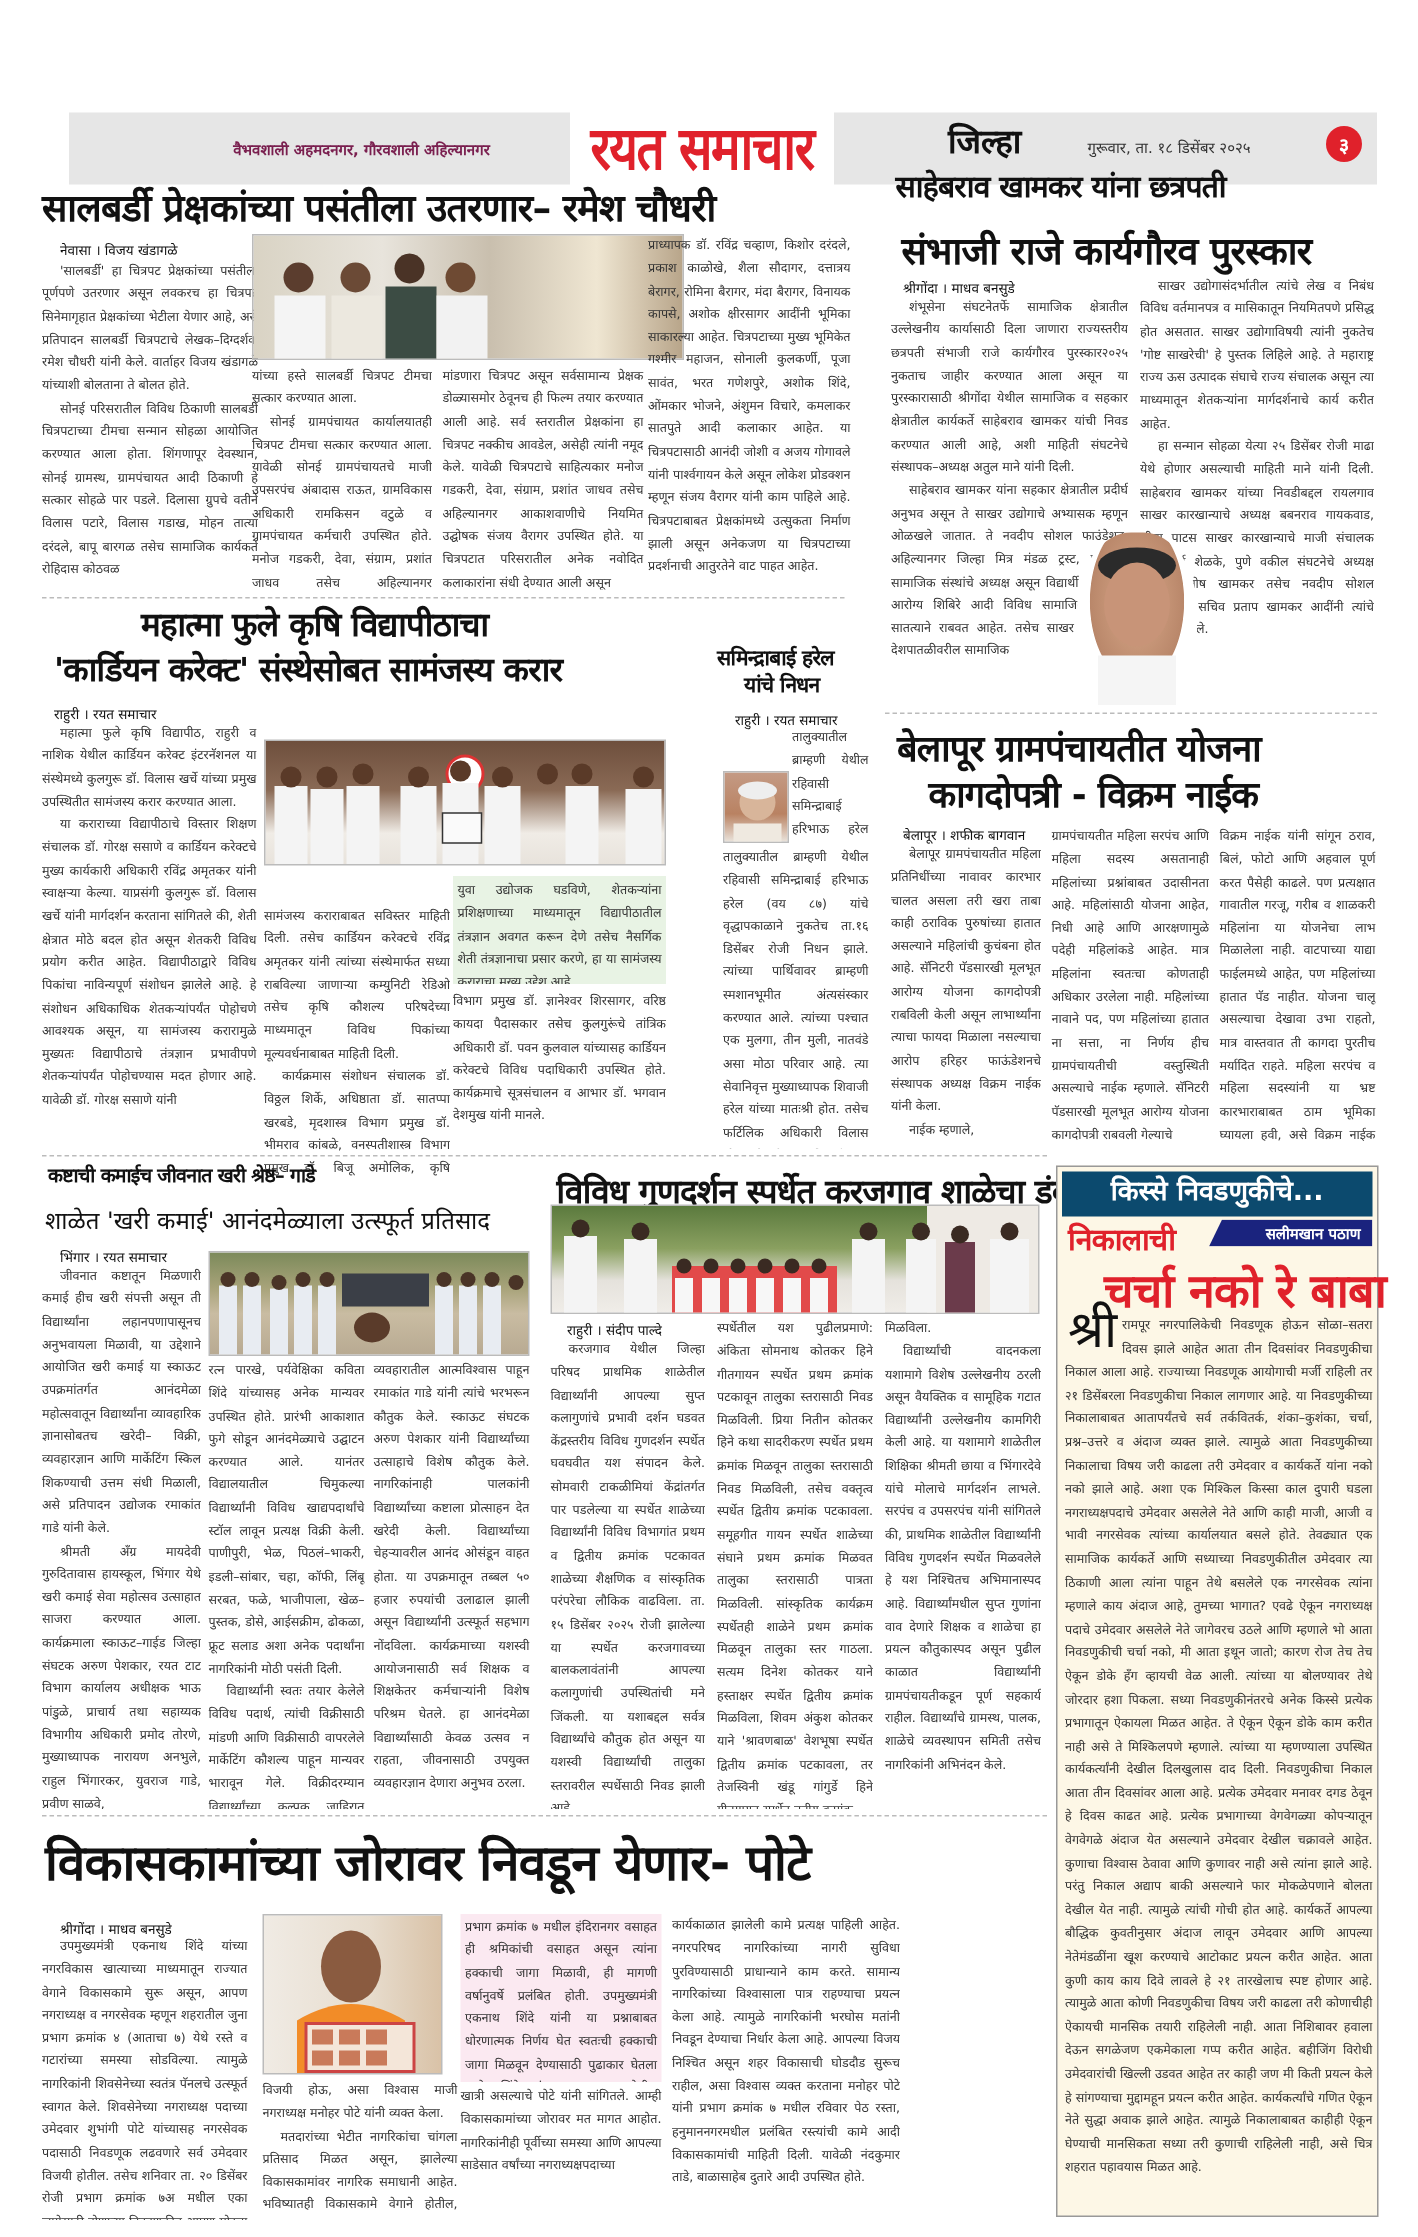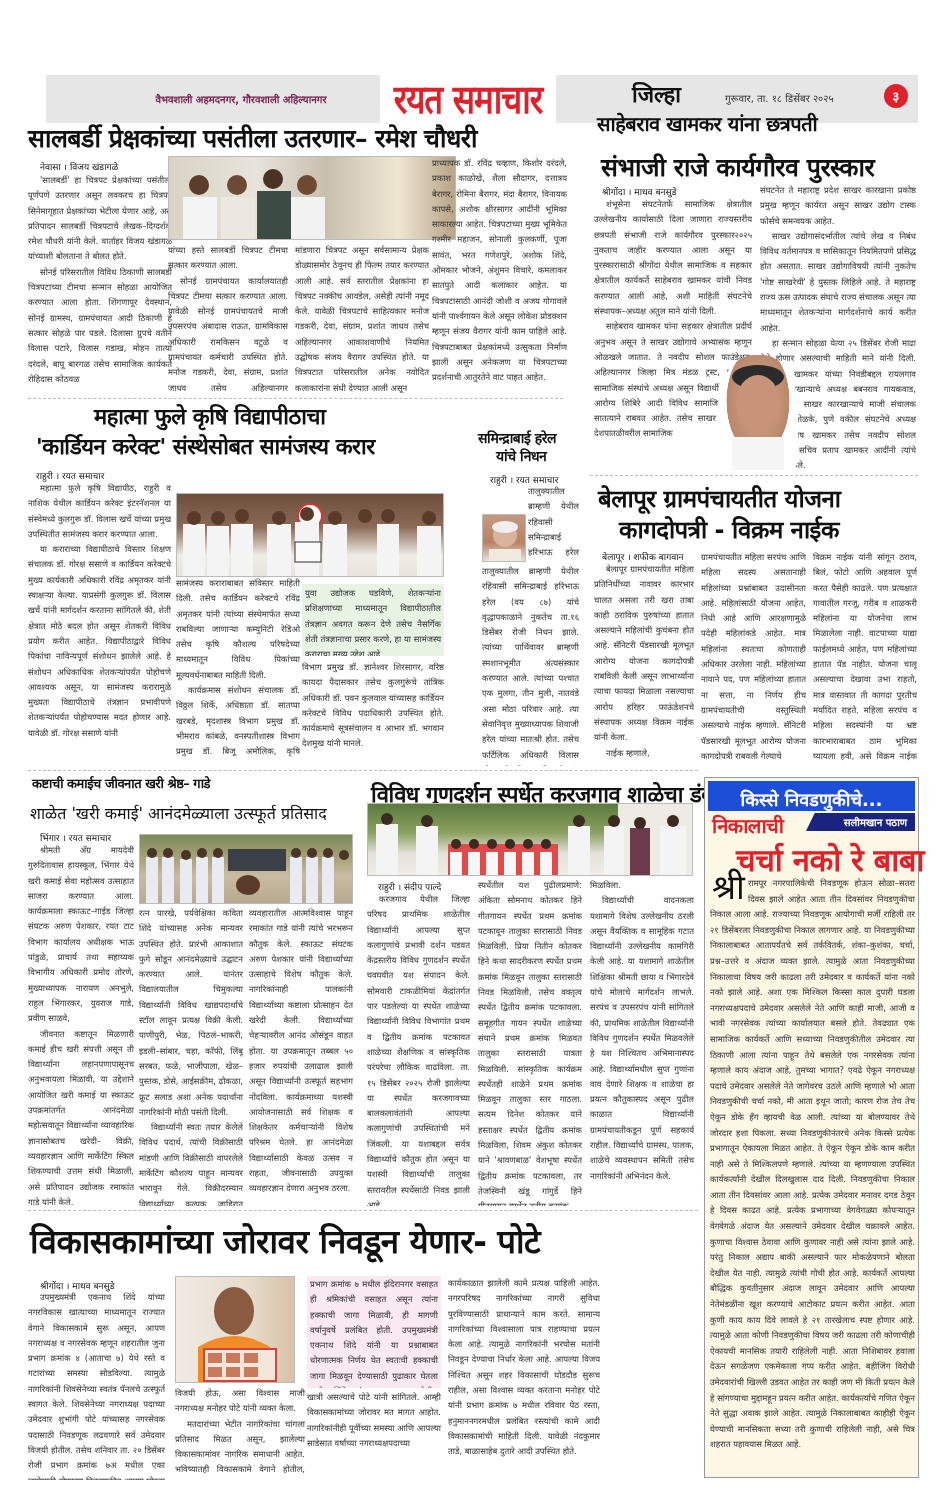--- a/index.html
+++ b/index.html
@@ -68,21 +68,20 @@
   </div>
 
 <div class="abs hl" style="left:597px;top:110px;font-size:20px">साहेबराव खामकर यांना छत्रपती</div>
 <div class="abs hl" style="left:601px;top:149px;font-size:25px">संभाजी राजे कार्यगौरव पुरस्कार</div>
 <div class="abs byline" style="left:602px;top:185px">श्रीगोंदा । माधव बनसुडे</div>
 <div class="abs col" style="left:594px;top:197px;width:158px;height:268px">
     <p>शंभूसेना संघटनेतर्फे सामाजिक क्षेत्रातील उल्लेखनीय कार्यासाठी दिला जाणारा राज्यस्तरीय छत्रपती संभाजी राजे कार्यगौरव पुरस्कार२०२५ नुकताच जाहीर करण्यात आला असून या पुरस्कारासाठी श्रीगोंदा येथील सामाजिक व सहकार क्षेत्रातील कार्यकर्ते साहेबराव खामकर यांची निवड करण्यात आली आहे, अशी माहिती संघटनेचे संस्थापक–अध्यक्ष अतुल माने यांनी दिली.</p>
     <p>साहेबराव खामकर यांना सहकार क्षेत्रातील प्रदीर्घ अनुभव असून ते साखर उद्योगाचे अभ्यासक म्हणून ओळखले जातात. ते नवदीप सोशल फाउंडेशन, अहिल्यानगर जिल्हा मित्र मंडळ ट्रस्ट, पुणे या सामाजिक संस्थांचे अध्यक्ष असून विद्यार्थी मार्गदर्शन, आरोग्य शिबिरे आदी विविध सामाजिक उपक्रम सातत्याने राबवत आहेत. तसेच साखर भारती या देशपातळीवरील सामाजिक</p>
   </div>
 <div class="abs col" style="left:760px;top:183px;width:156px;height:285px">
-    <p style="text-indent:0">संघटनेत ते महाराष्ट्र प्रदेश साखर कारखाना प्रकोष्ठ प्रमुख म्हणून कार्यरत असून साखर उद्योग टास्क फोर्सचे समन्वयक आहेत.</p>
     <p>साखर उद्योगासंदर्भातील त्यांचे लेख व निबंध विविध वर्तमानपत्र व मासिकातून नियमितपणे प्रसिद्ध होत असतात. साखर उद्योगाविषयी त्यांनी नुकतेच 'गोष्ट साखरेची' हे पुस्तक लिहिले आहे. ते महाराष्ट्र राज्य ऊस उत्पादक संघाचे राज्य संचालक असून त्या माध्यमातून शेतकऱ्यांना मार्गदर्शनाचे कार्य करीत आहेत.</p>
     <p>हा सन्मान सोहळा येत्या २५ डिसेंबर रोजी माढा येथे होणार असल्याची माहिती माने यांनी दिली. साहेबराव खामकर यांच्या निवडीबद्दल रायलगाव साखर कारखान्याचे अध्यक्ष बबनराव गायकवाड, भीमा पाटस साखर कारखान्याचे माजी संचालक धनजीभाई शेळके, पुणे वकील संघटनेचे अध्यक्ष अॅड. संतोष खामकर तसेच नवदीप सोशल फाउंडेशनचे सचिव प्रताप खामकर आदींनी त्यांचे अभिनंदन केले.</p>
   </div>
 <div class="abs" style="left:718px;top:355px;width:80px;height:115px;border-radius:45% 45% 10% 10%;background:radial-gradient(ellipse at 50% 40%,#d9a98a 0%,#b9876a 55%,#ffffff 56%)">
   <svg width="80" height="115">
     <ellipse cx="40" cy="22" rx="26" ry="12" fill="#2b2b2b"></ellipse>
     <ellipse cx="40" cy="48" rx="22" ry="28" fill="#c89478"></ellipse>
     <rect x="14" y="82" width="52" height="33" fill="#f5f5f5"></rect>
   </svg>
 </div>
@@ -116,21 +115,21 @@
         <circle cx="102" cy="24" r="7"></circle>
         <circle cx="130" cy="20" r="7"></circle>
         <circle cx="158" cy="24" r="7"></circle>
         <circle cx="188" cy="22" r="7"></circle>
         <circle cx="211" cy="22" r="7"></circle>
         <circle cx="252" cy="24" r="7"></circle>
       </g>
     <rect x="118" y="48" width="26" height="20" fill="#fafafa" stroke="#333"></rect>
   </svg>
 </div>
-<div class="abs col" style="left:176px;top:576px;width:124px;height:186px">
+<div class="abs col" style="left:176px;top:603px;width:124px;height:186px">
     <p style="text-indent:0">सामंजस्य कराराबाबत सविस्तर माहिती दिली. तसेच कार्डियन करेक्टचे रविंद्र अमृतकर यांनी त्यांच्या संस्थेमार्फत सध्या राबविल्या जाणाऱ्या कम्युनिटी रेडिओ तसेच कृषि कौशल्य परिषदेच्या माध्यमातून विविध पिकांच्या मूल्यवर्धनाबाबत माहिती दिली.</p>
     <p>कार्यक्रमास संशोधन संचालक डॉ. विठ्ठल शिर्के, अधिष्ठाता डॉ. सातप्पा खरबडे, मृदशास्त्र विभाग प्रमुख डॉ. भीमराव कांबळे, वनस्पतीशास्त्र विभाग प्रमुख डॉ. बिजू अमोलिक, कृषि कीटकशास्त्र विभाग प्रमुख डॉ. उत्तम कदम, उद्यानविद्या विभागाचे प्रभारी</p>
   </div>
 <div class="abs col tint-green" style="left:302px;top:584px;width:142px;height:72px;padding:2px 3px">
     <p style="text-indent:0">युवा उद्योजक घडविणे, शेतकऱ्यांना प्रशिक्षणाच्या माध्यमातून विद्यापीठातील तंत्रज्ञान अवगत करून देणे तसेच नैसर्गिक शेती तंत्रज्ञानाचा प्रसार करणे, हा या सामंजस्य कराराचा मुख्य उद्देश आहे.</p>
   </div>
 <div class="abs col" style="left:302px;top:660px;width:142px;height:106px">
     <p style="text-indent:0">विभाग प्रमुख डॉ. ज्ञानेश्वर शिरसागर, वरिष्ठ कायदा पैदासकार तसेच कुलगुरूंचे तांत्रिक अधिकारी डॉ. पवन कुलवाल यांच्यासह कार्डियन करेक्टचे विविध पदाधिकारी उपस्थित होते. कार्यक्रमाचे सूत्रसंचालन व आभार डॉ. भगवान देशमुख यांनी मानले.</p>
   </div>
 
@@ -166,22 +165,22 @@
 <div class="abs col" style="left:813px;top:550px;width:104px;height:216px">
     <p style="text-indent:0">विक्रम नाईक यांनी सांगून ठराव, बिलं, फोटो आणि अहवाल पूर्ण करत पैसेही काढले. पण प्रत्यक्षात गावातील गरजू, गरीब व शाळकरी महिलांना या योजनेचा लाभ मिळालेला नाही. वाटपाच्या याद्या फाईलमध्ये आहेत, पण महिलांच्या हातात पॅड नाहीत. योजना चालू असल्याचा देखावा उभा राहतो, मात्र वास्तवात ती कागदा पुरतीच मर्यादित राहते. महिला सरपंच व महिला सदस्यांनी या भ्रष्ट कारभाराबाबत ठाम भूमिका घ्यायला हवी, असे विक्रम नाईक म्हणाले.</p>
   </div>
 
 <div class="abs divider" style="left:28px;top:770px;width:670px"></div>
 
 <div class="abs hl" style="left:32px;top:774px;font-size:13px">कष्टाची कमाईच जीवनात खरी श्रेष्ठ– गाडे</div>
 <div class="abs" style="left:30px;top:802px;font-size:16px;font-family:'DejaVu Sans',sans-serif;color:#111;white-space:nowrap">शाळेत 'खरी कमाई' आनंदमेळ्याला उत्स्फूर्त प्रतिसाद</div>
 <div class="abs byline" style="left:40px;top:831px">भिंगार । रयत समाचार</div>
 <div class="abs col" style="left:28px;top:843px;width:106px;height:363px">
+    <p>जीवनात कष्टातून मिळणारी कमाई हीच खरी संपत्ती असून ती विद्यार्थ्यांना लहानपणापासूनच अनुभवायला मिळावी, या उद्देशाने आयोजित खरी कमाई या स्काऊट उपक्रमांतर्गत आनंदमेळा महोत्सवातून विद्यार्थ्यांना व्यावहारिक ज्ञानासोबतच खरेदी– विक्री, व्यवहारज्ञान आणि मार्केटिंग स्किल शिकण्याची उत्तम संधी मिळाली, असे प्रतिपादन उद्योजक रमाकांत गाडे यांनी केले.</p>
     <p>श्रीमती अँग्र मायदेवी गुरुदितावास हायस्कूल, भिंगार येथे खरी कमाई सेवा महोत्सव उत्साहात साजरा करण्यात आला. कार्यक्रमाला स्काऊट–गाईड जिल्हा संघटक अरुण पेशकार, रयत टाट विभाग कार्यालय अधीक्षक भाऊ पांडुळे, प्राचार्य तथा सहाय्यक विभागीय अधिकारी प्रमोद तोरणे, मुख्याध्यापक नारायण अनभुले, राहुल भिंगारकर, युवराज गाडे, प्रवीण साळवे,</p>
-    <p>जीवनात कष्टातून मिळणारी कमाई हीच खरी संपत्ती असून ती विद्यार्थ्यांना लहानपणापासूनच अनुभवायला मिळावी, या उद्देशाने आयोजित खरी कमाई या स्काऊट उपक्रमांतर्गत आनंदमेळा महोत्सवातून विद्यार्थ्यांना व्यावहारिक ज्ञानासोबतच खरेदी– विक्री, व्यवहारज्ञान आणि मार्केटिंग स्किल शिकण्याची उत्तम संधी मिळाली, असे प्रतिपादन उद्योजक रमाकांत गाडे यांनी केले.</p>
   </div>
 <div class="abs photo" style="left:139px;top:834px;width:214px;height:70px;background:linear-gradient(180deg,#7c8a5a 0%,#a8a37a 35%,#c9bca2 60%,#b8aa92 100%)">
   <svg width="214" height="70">
     <rect x="88" y="14" width="58" height="22" fill="#3b3f47"></rect>
     <g fill="#e8ecf2">
         <rect x="6" y="22" width="12" height="48"></rect>
         <rect x="22" y="22" width="12" height="48"></rect>
         <rect x="40" y="24" width="12" height="46"></rect>
         <rect x="56" y="22" width="12" height="48"></rect>
         <rect x="72" y="22" width="12" height="48"></rect>
@@ -256,21 +255,21 @@
   </div>
 <div class="abs col" style="left:478px;top:878px;width:104px;height:328px">
     <p style="text-indent:0">स्पर्धेतील यश पुढीलप्रमाणे: अंकिता सोमनाथ कोतकर हिने गीतगायन स्पर्धेत प्रथम क्रमांक पटकावून तालुका स्तरासाठी निवड मिळविली. प्रिया नितीन कोतकर हिने कथा सादरीकरण स्पर्धेत प्रथम क्रमांक मिळवून तालुका स्तरासाठी निवड मिळविली, तसेच वक्तृत्व स्पर्धेत द्वितीय क्रमांक पटकावला. समूहगीत गायन स्पर्धेत शाळेच्या संघाने प्रथम क्रमांक मिळवत तालुका स्तरासाठी पात्रता मिळविली. सांस्कृतिक कार्यक्रम स्पर्धेतही शाळेने प्रथम क्रमांक मिळवून तालुका स्तर गाठला. सत्यम दिनेश कोतकर याने हस्ताक्षर स्पर्धेत द्वितीय क्रमांक मिळविला, शिवम अंकुश कोतकर याने 'श्रावणबाळ' वेशभूषा स्पर्धेत द्वितीय क्रमांक पटकावला, तर तेजस्विनी खंडू गांगुर्डे हिने गीतगायन स्पर्धेत तृतीय क्रमांक</p>
   </div>
 <div class="abs col" style="left:590px;top:878px;width:104px;height:328px">
     <p style="text-indent:0">मिळविला.</p>
     <p>विद्यार्थ्यांची वादनकला यशामागे विशेष उल्लेखनीय ठरली असून वैयक्तिक व सामूहिक गटात विद्यार्थ्यांनी उल्लेखनीय कामगिरी केली आहे. या यशामागे शाळेतील शिक्षिका श्रीमती छाया व भिंगारदेवे यांचे मोलाचे मार्गदर्शन लाभले. सरपंच व उपसरपंच यांनी सांगितले की, प्राथमिक शाळेतील विद्यार्थ्यांनी विविध गुणदर्शन स्पर्धेत मिळवलेले हे यश निश्चितच अभिमानास्पद आहे. विद्यार्थ्यांमधील सुप्त गुणांना वाव देणारे शिक्षक व शाळेचा हा प्रयत्न कौतुकास्पद असून पुढील काळात विद्यार्थ्यांनी ग्रामपंचायतीकडून पूर्ण सहकार्य राहील. विद्यार्थ्यांचे ग्रामस्थ, पालक, शाळेचे व्यवस्थापन समिती तसेच नागरिकांनी अभिनंदन केले.</p>
   </div>
 
 <div class="abs box" style="left:704px;top:777px;width:215px;height:701px"></div>
-<div class="abs" style="left:708px;top:781px;width:207px;height:30px;background:#1d4ed8;display:flex;align-items:flex-end;justify-content:center">
+<div class="abs" style="left:708px;top:781px;width:207px;height:30px;background:#0c4a6e;display:flex;align-items:flex-start;justify-content:center">
     <span style="color:#fff;font-size:18px;font-weight:bold;font-family:'DejaVu Sans',sans-serif">किस्से निवडणुकीचे...</span>
   </div>
 <div class="abs" style="left:806px;top:813px;width:109px;height:18px;background:#1a237e;clip-path:polygon(8% 0,100% 0,100% 100%,0 100%);display:flex;align-items:center;justify-content:flex-end;padding-right:8px">
     <span style="color:#fff;font-size:10px;font-weight:bold;font-family:'DejaVu Sans',sans-serif">सलीमखान पठाण</span>
   </div>
 <div class="abs hl" style="left:712px;top:812px;font-size:20px;color:#e0212b">निकालाची</div>
 <div class="abs hl" style="left:736px;top:838px;font-size:31px;color:#e0212b">चर्चा नको रे बाबा</div>
 <div class="abs" style="left:712px;top:870px;font-size:34px;font-weight:normal;font-family:'DejaVu Serif',serif;color:#111;line-height:34px">श्री</div>
 <div class="abs col" style="left:710px;top:876px;width:205px;height:598px;line-height:15.6px">
     <p style="text-indent:0"><span style="float:left;width:38px;height:30px"></span><span>रामपूर नगरपालिकेची निवडणूक होऊन सोळा–सतरा दिवस झाले आहेत आता तीन दिवसांवर निवडणुकीचा निकाल आला आहे. राज्याच्या निवडणूक आयोगाची मर्जी राहिली तर २१ डिसेंबरला निवडणुकीचा निकाल लागणार आहे. या निवडणुकीच्या निकालाबाबत आतापर्यंतचे सर्व तर्कवितर्क, शंका–कुशंका, चर्चा, प्रश्न–उत्तरे व अंदाज व्यक्त झाले. त्यामुळे आता निवडणुकीच्या निकालाचा विषय जरी काढला तरी उमेदवार व कार्यकर्ते यांना नको नको झाले आहे. अशा एक मिश्किल किस्सा काल दुपारी घडला नगराध्यक्षपदाचे उमेदवार असलेले नेते आणि काही माजी, आजी व भावी नगरसेवक त्यांच्या कार्यालयात बसले होते. तेवढ्यात एक सामाजिक कार्यकर्ते आणि सध्याच्या निवडणुकीतील उमेदवार त्या ठिकाणी आला त्यांना पाहून तेथे बसलेले एक नगरसेवक त्यांना म्हणाले काय अंदाज आहे, तुमच्या भागात? एवढे ऐकून नगराध्यक्ष पदाचे उमेदवार असलेले नेते जागेवरच उठले आणि म्हणाले भो आता निवडणुकीची चर्चा नको, मी आता इथून जातो; कारण रोज तेच तेच ऐकून डोके हँग व्हायची वेळ आली. त्यांच्या या बोलण्यावर तेथे जोरदार हशा पिकला. सध्या निवडणुकीनंतरचे अनेक किस्से प्रत्येक प्रभागातून ऐकायला मिळत आहेत. ते ऐकून ऐकून डोके काम करीत नाही असे ते मिश्किलपणे म्हणाले. त्यांच्या या म्हणण्याला उपस्थित कार्यकर्त्यांनी देखील दिलखुलास दाद दिली. निवडणुकीचा निकाल आता तीन दिवसांवर आला आहे. प्रत्येक उमेदवार मनावर दगड ठेवून हे दिवस काढत आहे. प्रत्येक प्रभागाच्या वेगवेगळ्या कोपऱ्यातून वेगवेगळे अंदाज येत असल्याने उमेदवार देखील चक्रावले आहेत. कुणाचा विश्वास ठेवावा आणि कुणावर नाही असे त्यांना झाले आहे. परंतु निकाल अद्याप बाकी असल्याने फार मोकळेपणाने बोलता देखील येत नाही. त्यामुळे त्यांची गोची होत आहे. कार्यकर्ते आपल्या बौद्धिक कुवतीनुसार अंदाज लावून उमेदवार आणि आपल्या नेतेमंडळींना खूश करण्याचे आटोकाट प्रयत्न करीत आहेत. आता कुणी काय काय दिवे लावले हे २१ तारखेलाच स्पष्ट होणार आहे. त्यामुळे आता कोणी निवडणुकीचा विषय जरी काढला तरी कोणाचीही ऐकायची मानसिक तयारी राहिलेली नाही. आता निशिबावर हवाला देऊन सगळेजण एकमेकाला गप्प करीत आहेत. बहीजिंग विरोधी उमेदवारांची खिल्ली उडवत आहेत तर काही जण मी किती प्रयत्न केले हे सांगण्याचा मुद्दामहून प्रयत्न करीत आहेत. कार्यकर्त्यांचे गणित ऐकून नेते सुद्धा अवाक झाले आहेत. त्यामुळे निकालाबाबत काहीही ऐकून घेण्याची मानसिकता सध्या तरी कुणाची राहिलेली नाही, असे चित्र शहरात पहावयास मिळत आहे.</span></p>

